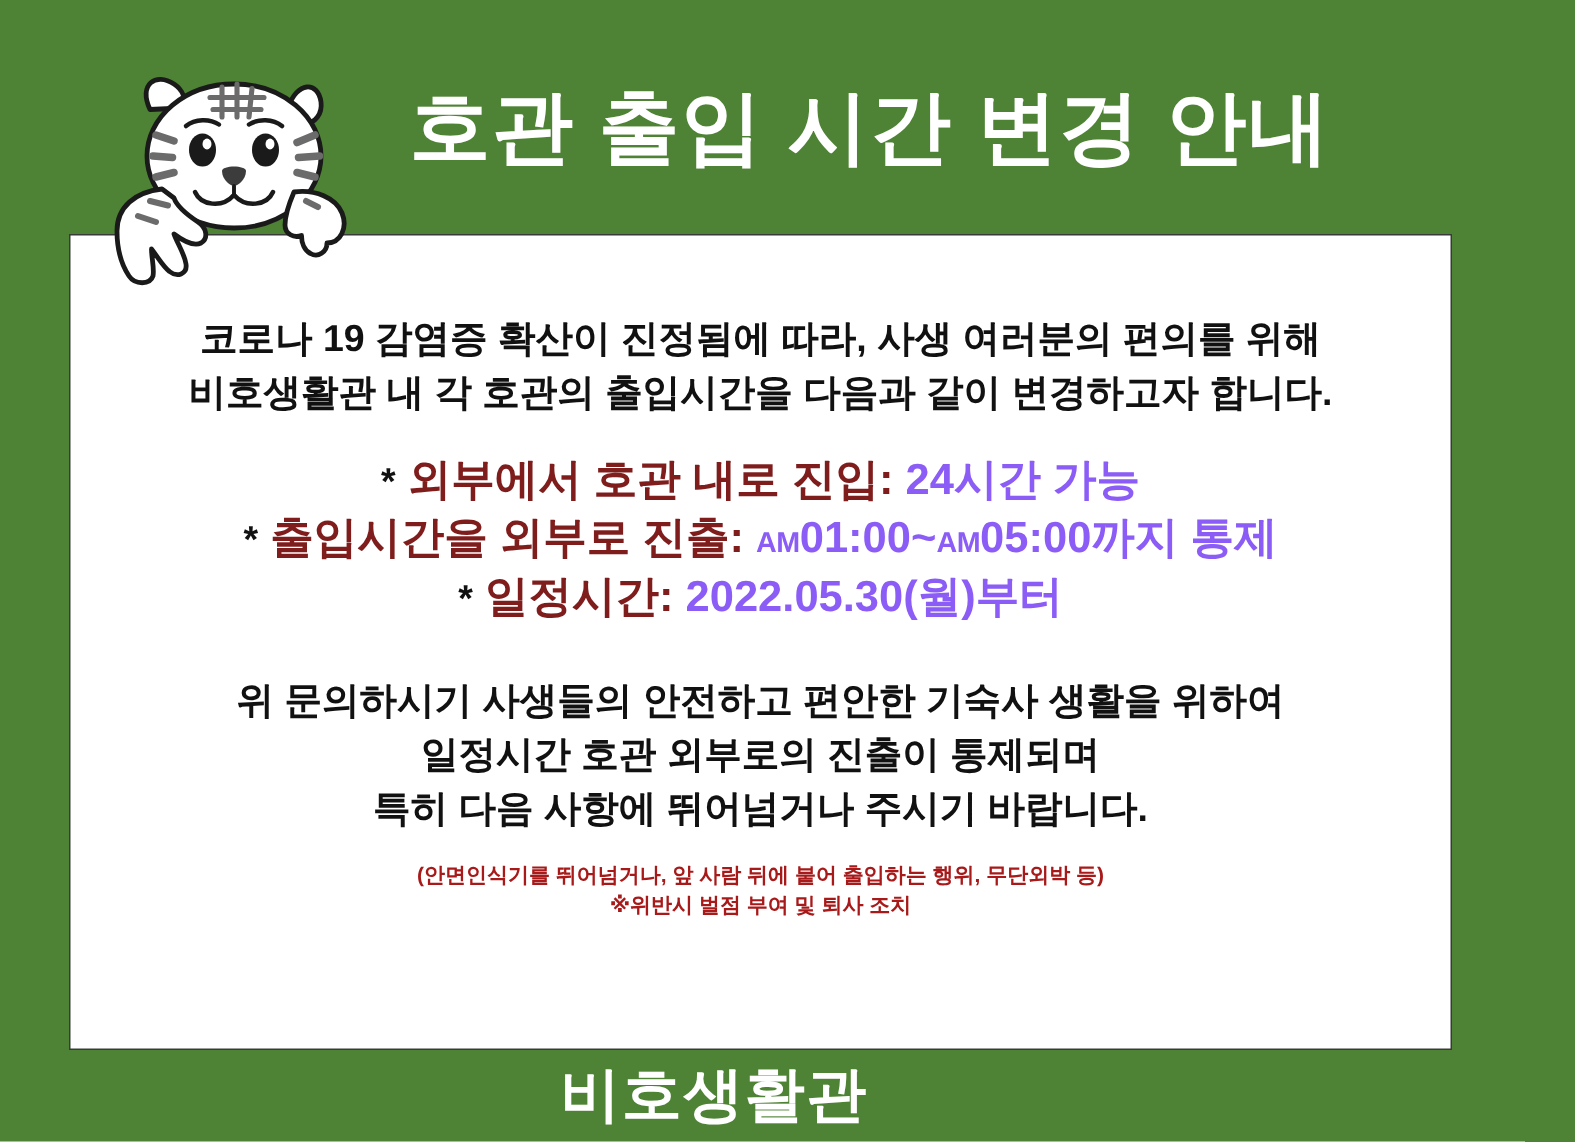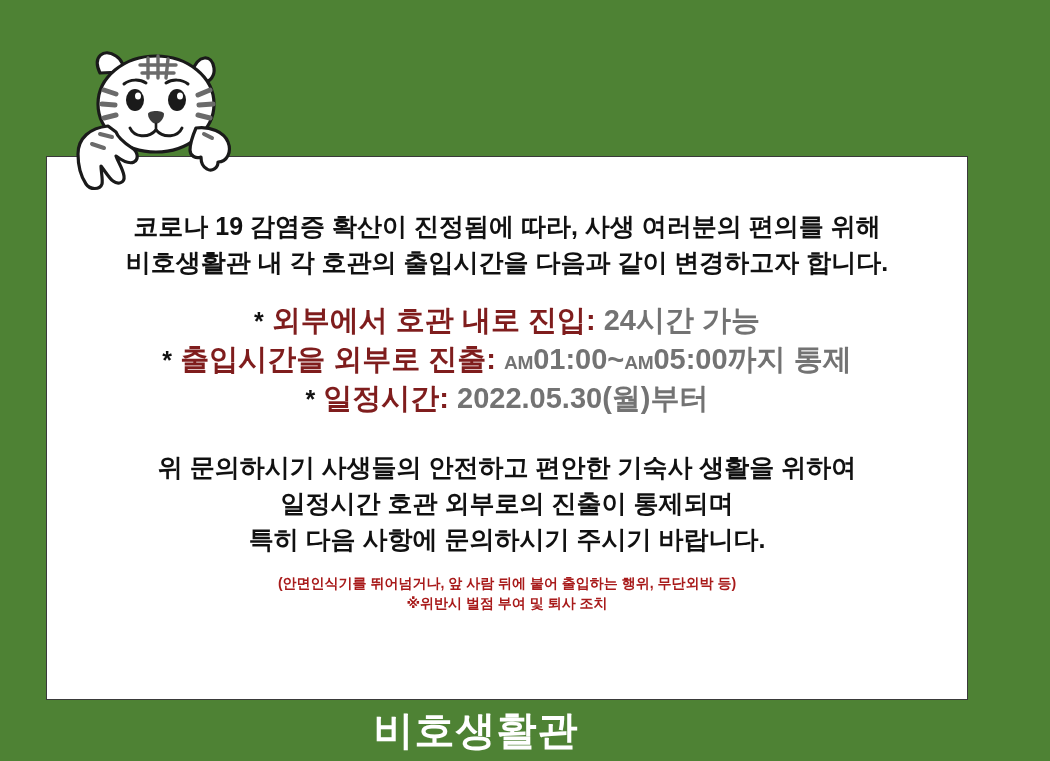--- a/index.html
+++ b/index.html
@@ -81,21 +81,21 @@
     white-space: nowrap;
   }
   .star {
     color: #111111;
     font-size: 25px;
   }
   .lbl-green {
     color: #7f1d1d;
   }
   .val-blue {
-    color: #737373;
+    color: #8b5cf6;
   }
   .ampm {
     font-size: 0.66em;
     vertical-align: baseline;
     letter-spacing: -0.3px;
   }
   .body-para {
     position: absolute;
     left: 0;
     top: 292px;
@@ -140,20 +140,21 @@
     font-weight: bold;
     line-height: 56px;
     letter-spacing: 1px;
   }
 </style>
 </head>
 <body>
 
 <div id="poster">
 
+  <div id="title">호관 출입 시간 변경 안내</div>
 
   <div id="tiger">
     <svg viewBox="0 0 190 160" width="190" height="160" xmlns="http://www.w3.org/2000/svg">
       <g stroke="#1a1a1a" stroke-width="3.2" stroke-linejoin="round" stroke-linecap="round">
 
         <path d="M40 35 C32 18, 44 10, 56 18 C62 22, 64 28, 62 34 Z" fill="#ffffff"></path>
 
         <path d="M132 34 C138 16, 152 16, 154 30 C155 38, 150 44, 144 44 Z" fill="#ffffff"></path>
 
         <ellipse cx="96" cy="66" rx="58" ry="48" fill="#ffffff"></ellipse>
@@ -231,21 +232,21 @@
         <span class="star">*</span>
         <span class="lbl-green">일정시간:</span>
         <span class="val-blue">2022.05.30(월)부터</span>
       </div>
 
     </div>
 
     <div class="body-para">
       <div>위 문의하시기 사생들의 안전하고 편안한 기숙사 생활을 위하여</div>
       <div>일정시간 호관 외부로의 진출이 통제되며</div>
-      <div>특히 다음 사항에 문의하시기 주시기 바랍니다.</div>
+      <div>특히 다음 사항에 뛰어넘거나 주시기 바랍니다.</div>
     </div>
 
     <div class="warning">
       <div>(안면인식기를 뛰어넘거나, 앞 사람 뒤에 붙어 출입하는 행위, 무단외박 등)</div>
       <div>※위반시 벌점 부여 및 퇴사 조치</div>
     </div>
 
 
   </div>
 

